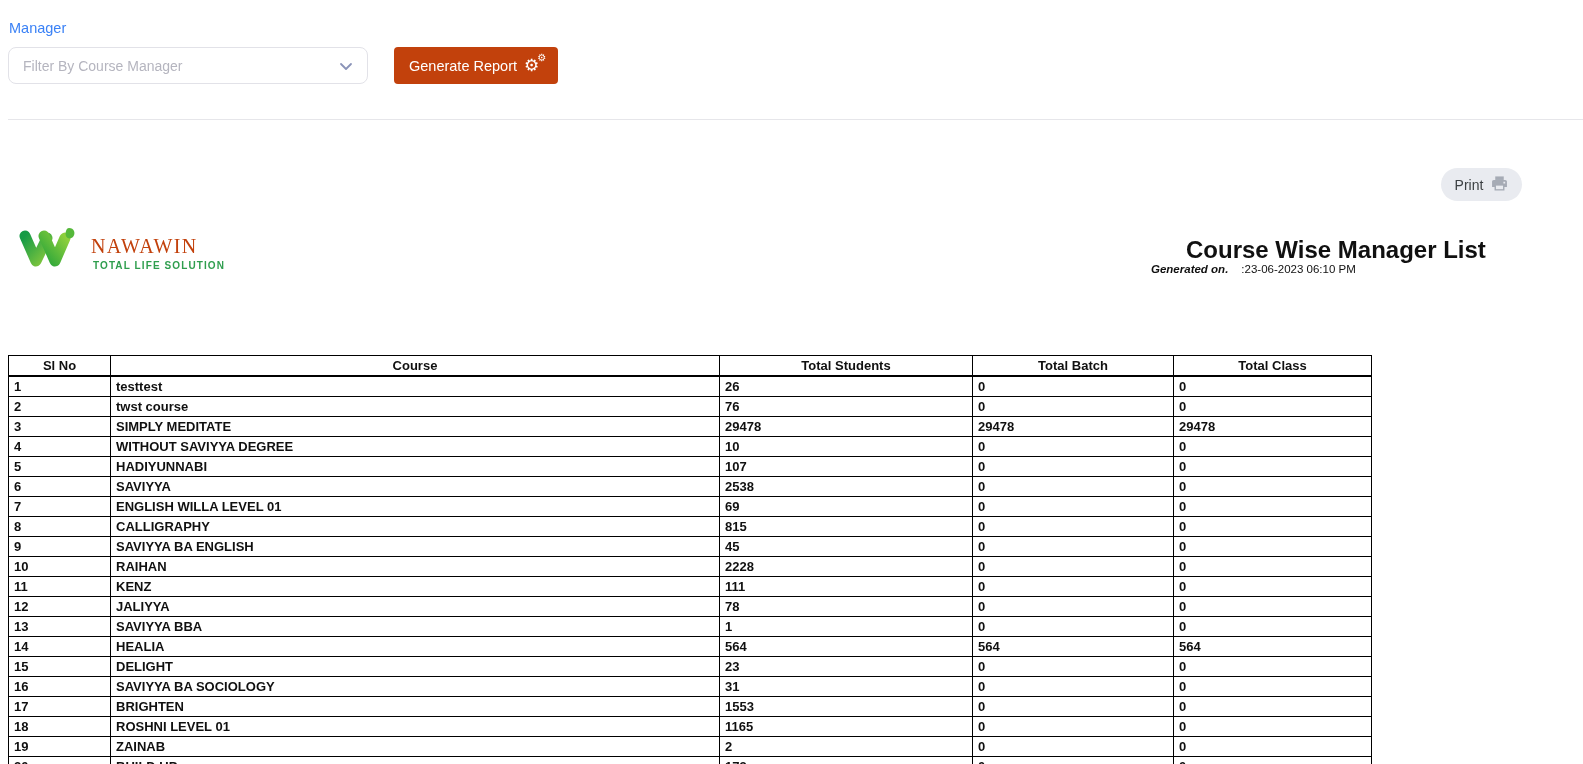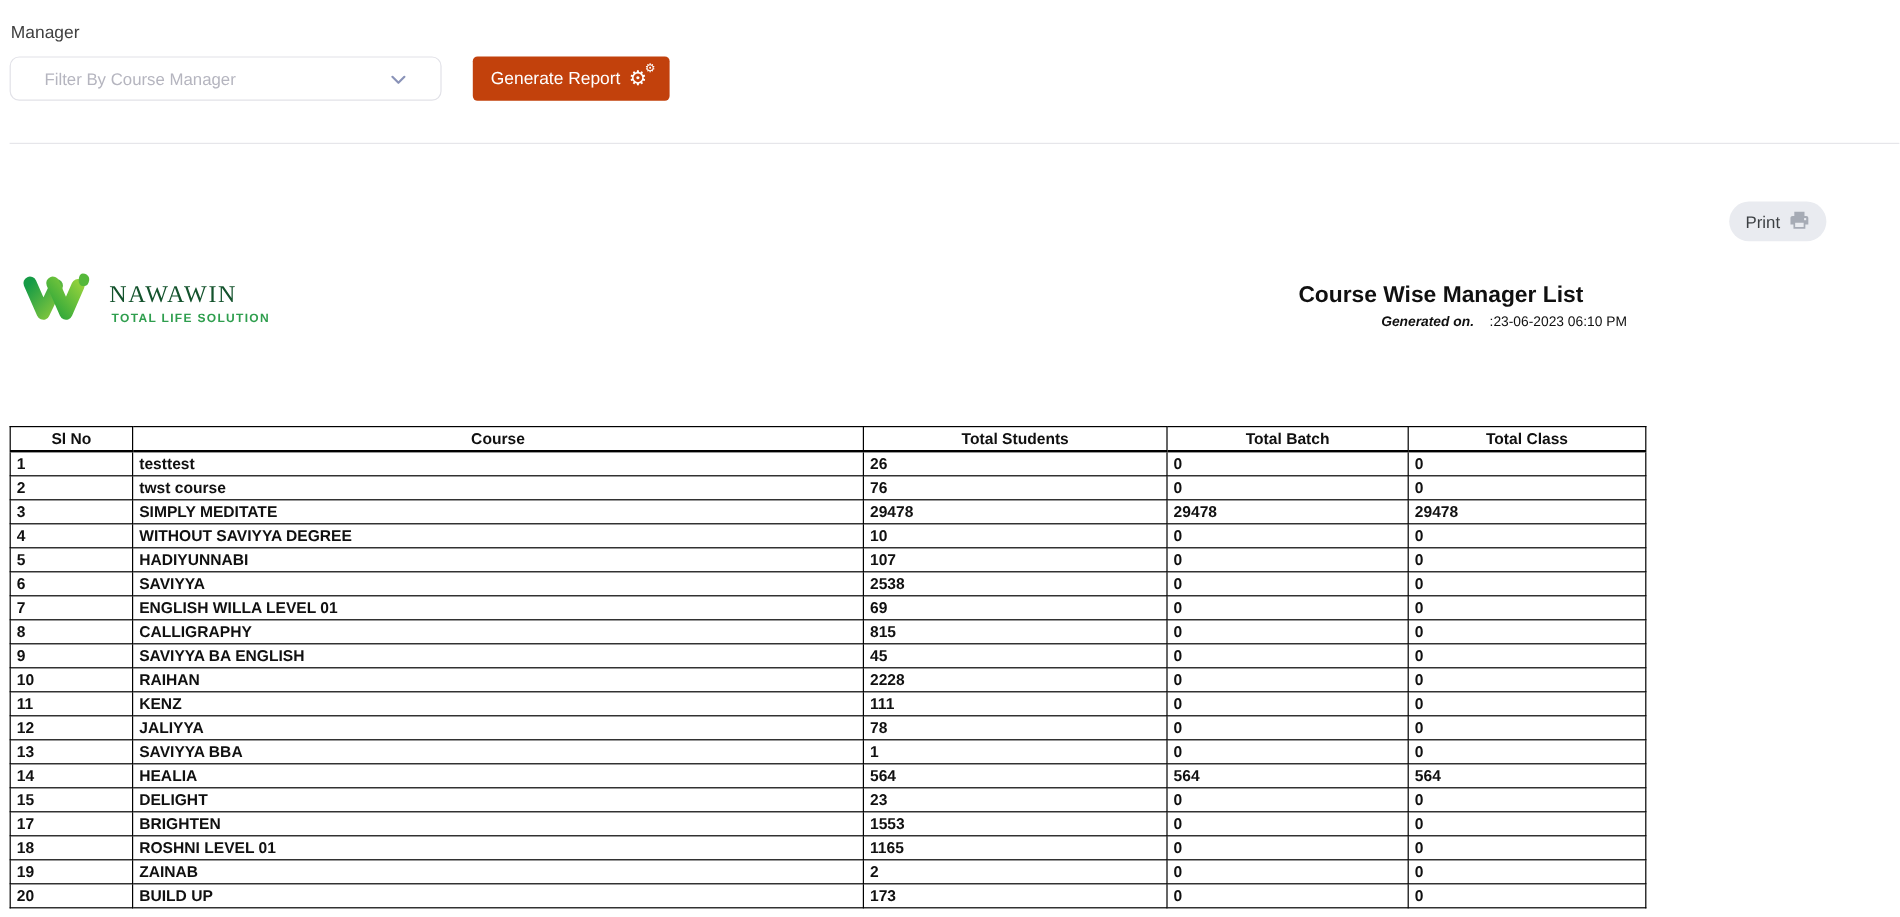--- a/index.html
+++ b/index.html
@@ -3,26 +3,26 @@
 <meta charset="utf-8">
 <style>
   * { box-sizing: border-box; }
   html,body { margin:0; padding:0; }
   body {
     width:1583px; height:764px; overflow:hidden; position:relative;
     background:#ffffff; font-family:"Liberation Sans", sans-serif;
   }
 
   
-  .manager-label { position:absolute; left:9px; top:20px; font-size:14.5px; color:#404040; }
+  .manager-label { position:absolute; left:9px; top:20px; font-size:14.5px; color:#3b82f6; }
   .dropdown {
     position:absolute; left:8px; top:47px; width:360px; height:37px;
     border:1px solid #e2e2e8; border-radius:8px; background:#fff;
     display:flex; align-items:center; justify-content:space-between;
-    padding:0 28px; cursor:pointer;
+    padding:0 14px; cursor:pointer;
   }
   .dropdown-placeholder { color:#b5b5bf; font-size:14px; }
   .chevron { display:flex; align-items:center; }
   .generate-btn {
     position:absolute; left:394px; top:47px; height:37px; padding:0 15px;
     background:#c2410c; border:none; border-radius:4px; color:#ffffff;
     font-size:14.5px; font-family:"Liberation Sans",sans-serif;
     display:flex; align-items:center; gap:7px; cursor:pointer;
   }
   .gears { position:relative; display:inline-block; line-height:1; }
@@ -37,29 +37,29 @@
     border:none; border-radius:17px; background:#e9ebf0; color:#3c4043;
     font-size:14px; font-family:"Liberation Sans",sans-serif;
     display:flex; align-items:center; justify-content:center; gap:8px; cursor:pointer;
   }
 
   
   .logo { position:absolute; left:18px; top:226px; display:flex; }
   .logo-text { margin-left:13px; }
   .logo-name {
     font-family:"Liberation Serif", serif; font-size:20px; letter-spacing:1.4px;
-    color:#14532d; margin-top:9px;
+    color:#c2410c; margin-top:9px;
   }
   .logo-tagline {
     font-size:10px; font-weight:bold; letter-spacing:1.1px; color:#2f9e4e;
     margin-top:2px; margin-left:2px;
   }
 
   
-  .report-title { position:absolute; left:1082px; top:236px; font-size:19px; font-weight:bold; color:#101010; }
+  .report-title { position:absolute; left:1186px; top:236px; font-size:24px; font-weight:bold; color:#101010; }
   .generated-line { position:absolute; left:1151px; top:263px; font-size:11.5px; color:#101010; }
   .generated-label { font-weight:bold; margin-right:13px;font-style:italic; }
 
   
   table.report {
     position:absolute; left:8px; top:355px; width:1363px;
     border-collapse:collapse; table-layout:fixed;
   }
   table.report th, table.report td {
     border:1px solid #000; font-size:13px; font-weight:bold; color:#101010;
@@ -247,20 +247,27 @@
         <td>564</td>
       </tr>
       <tr>
         <td>15</td>
         <td>DELIGHT</td>
         <td>23</td>
         <td>0</td>
         <td>0</td>
       </tr>
       <tr>
+        <td>16</td>
+        <td>SAVIYYA BA SOCIOLOGY</td>
+        <td>31</td>
+        <td>0</td>
+        <td>0</td>
+      </tr>
+      <tr>
         <td>17</td>
         <td>BRIGHTEN</td>
         <td>1553</td>
         <td>0</td>
         <td>0</td>
       </tr>
       <tr>
         <td>18</td>
         <td>ROSHNI LEVEL 01</td>
         <td>1165</td>

